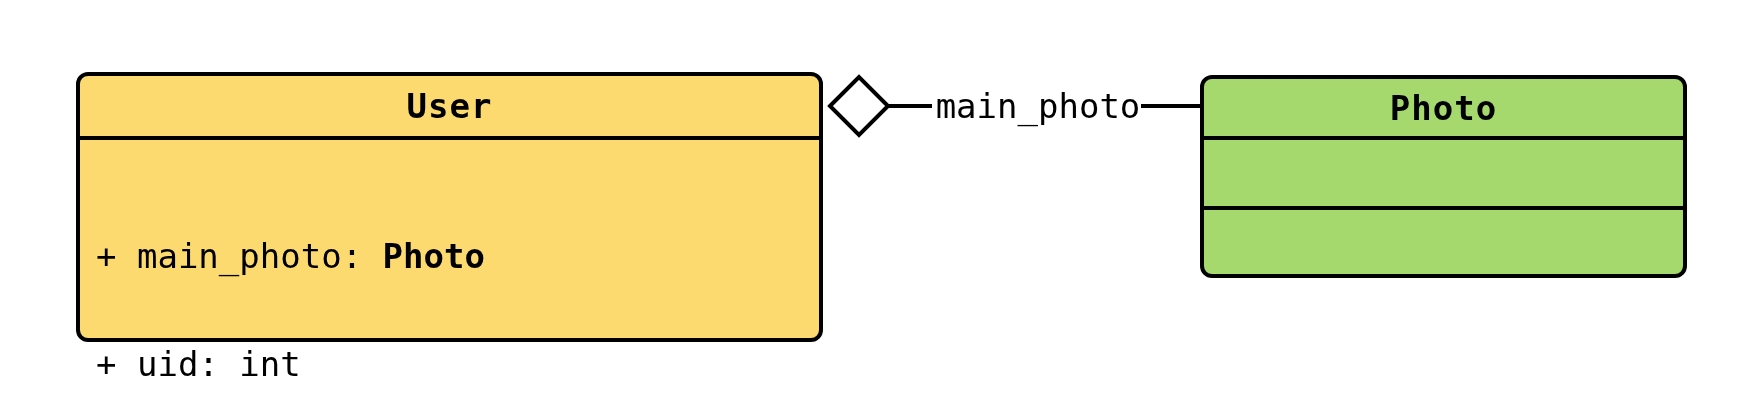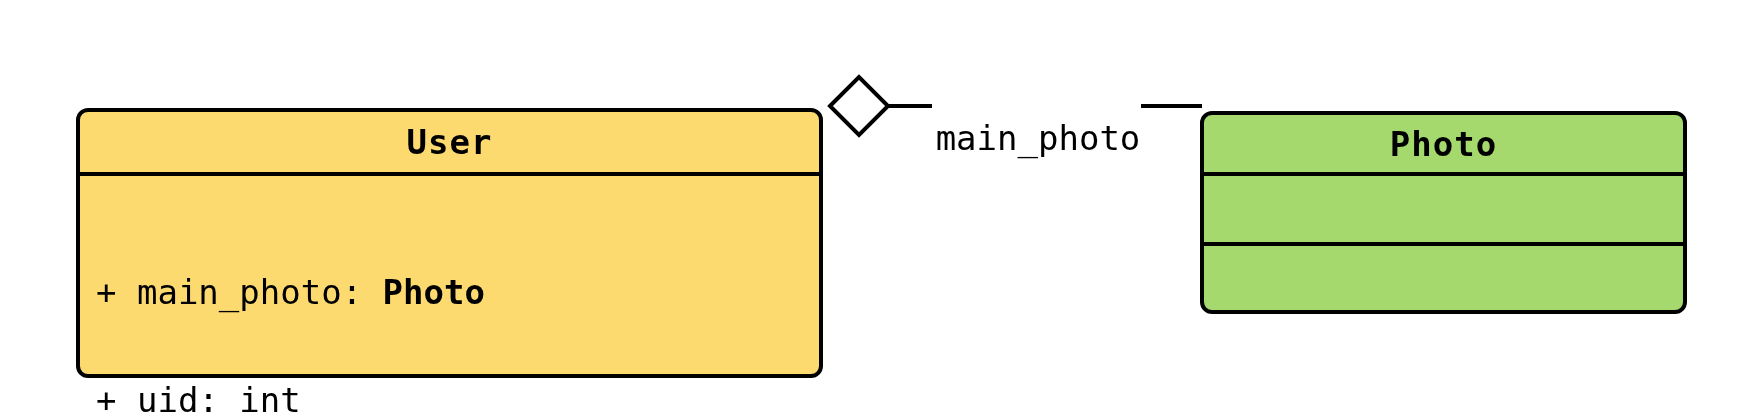--- a/index.html
+++ b/index.html
@@ -37,31 +37,29 @@
     position: absolute;
     left: 930px;
     top: 86px;
     width: 216px;
     height: 40px;
     line-height: 40px;
     text-align: center;
     font-size: 34px;
     color: #000000;
     white-space: nowrap;
-    margin-top: 32px;
   }
   .class-box {
     position: absolute;
     display: flex;
     flex-direction: column;
     border: 4px solid #000000;
     border-radius: 12px;
     box-sizing: border-box;
     color: #000000;
-    margin-top: 36px;
   }
   .class-box .compartment {
     box-sizing: border-box;
   }
   .class-box .divider {
     border-bottom: 4px solid #000000;
   }
   .class-title {
     display: flex;
     align-items: center;

